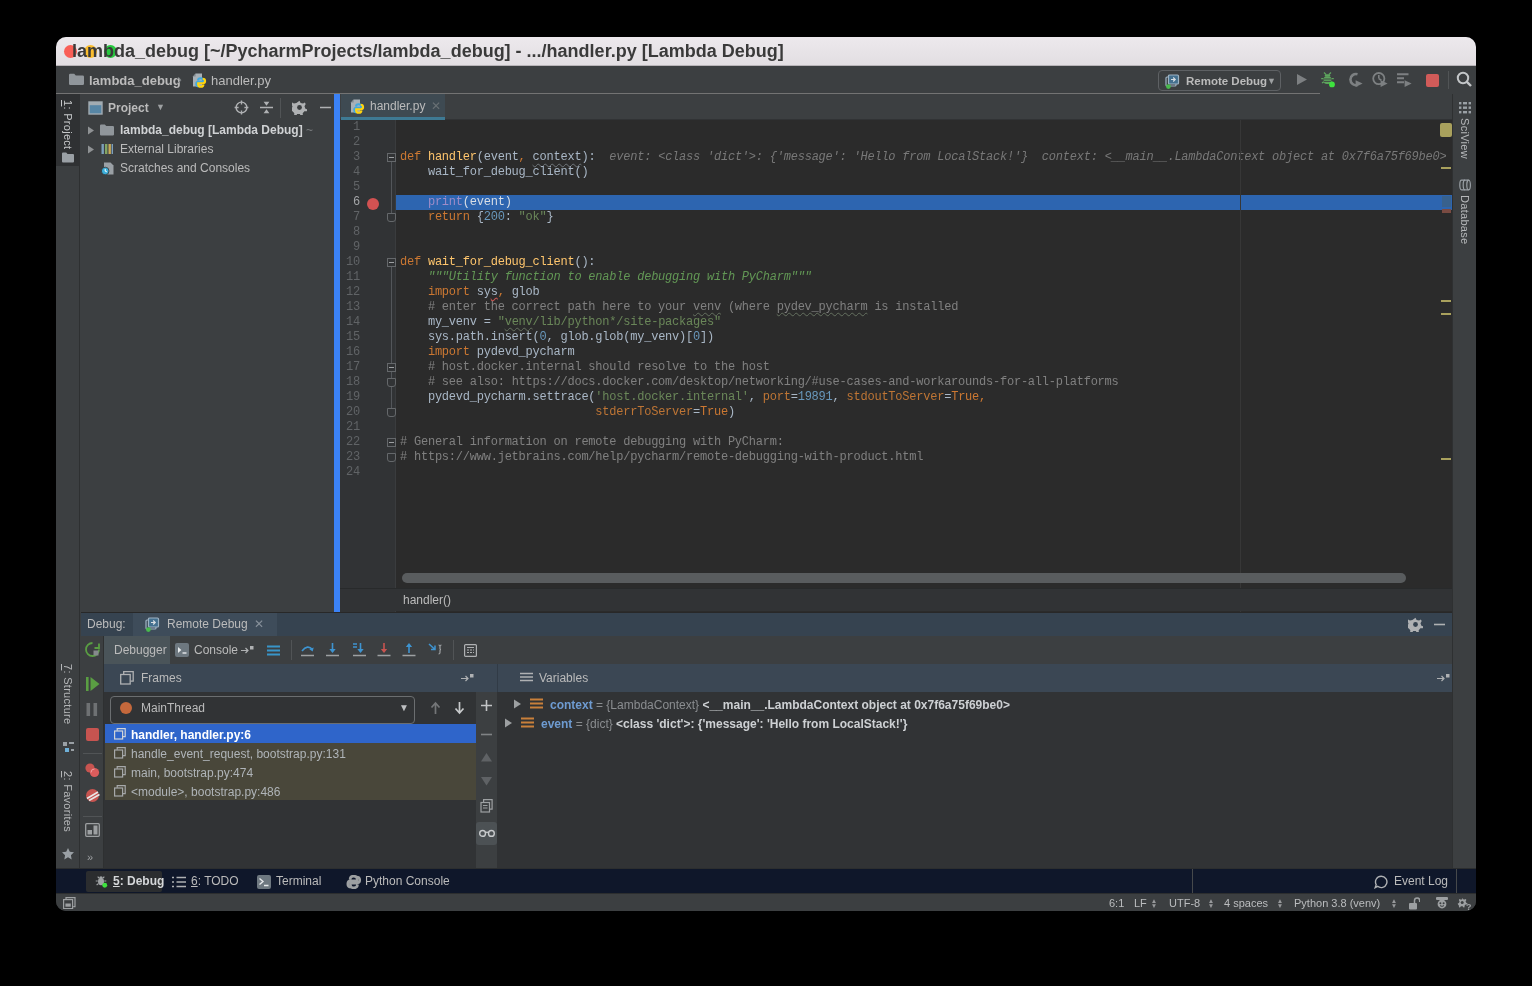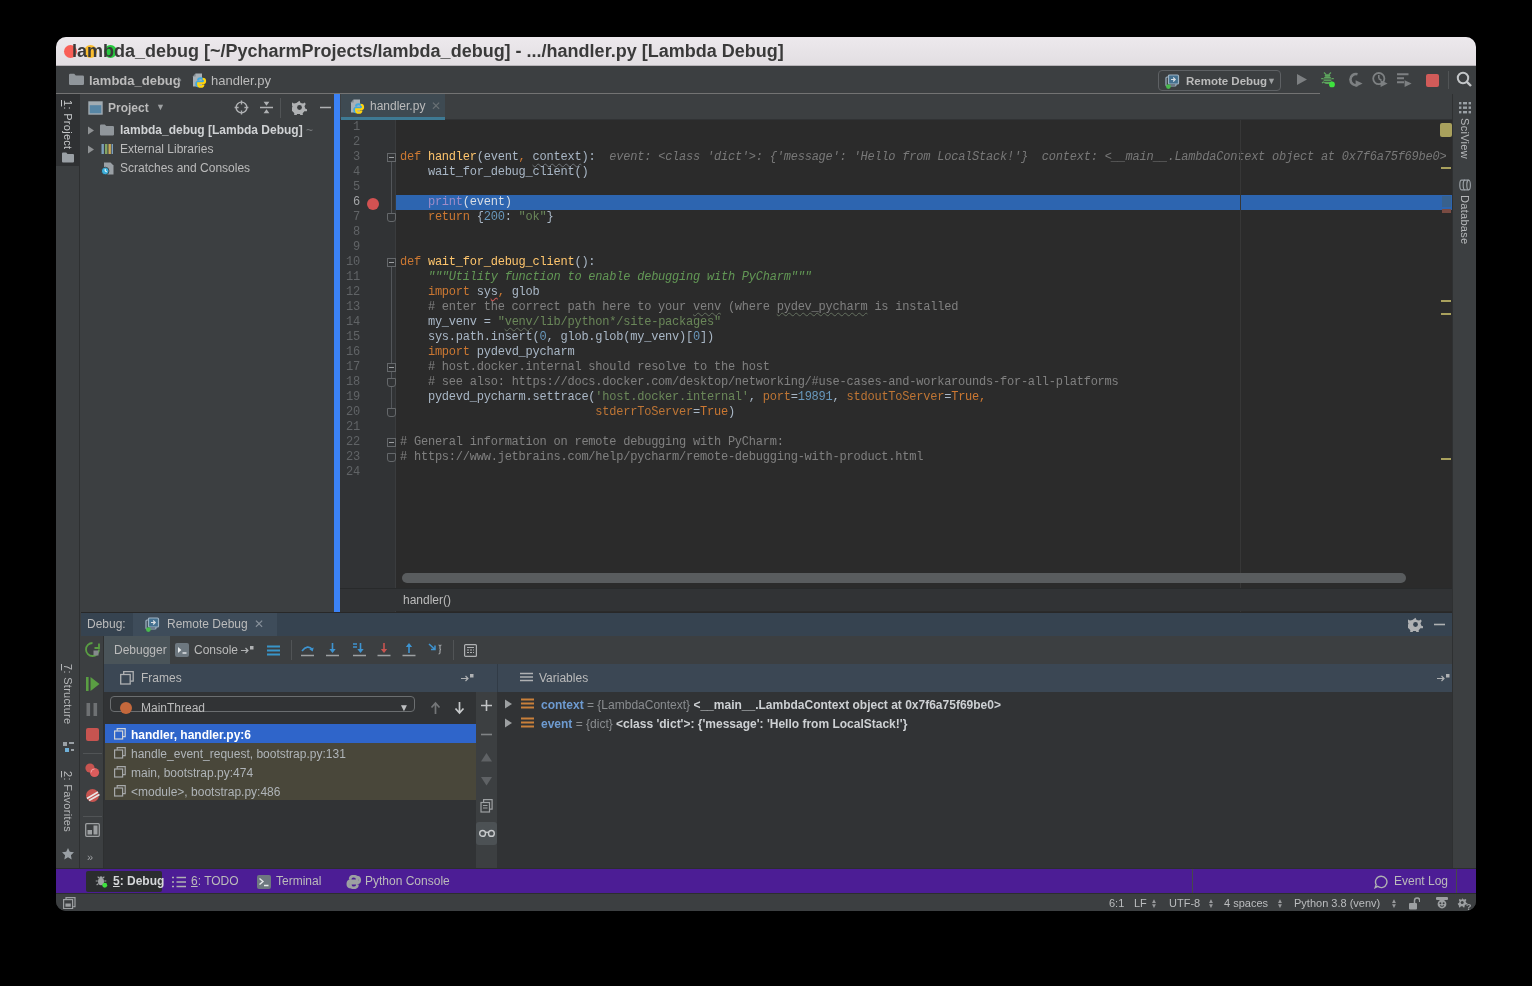--- a/index.html
+++ b/index.html
@@ -383,21 +383,21 @@
       </svg>
     <div class="a" style="left:2px;top:203px;width:19px;height:1px;background:#515456"></div>
     <svg class="a" style="left:4px;top:210px" width="15" height="14" viewBox="0 0 15 14">
         <rect x="0.7" y="0.7" width="13.6" height="12.6" rx="1" fill="none" stroke="#9DA0A2" stroke-width="1.3"></rect>
         <rect x="2.5" y="7" width="4.5" height="4.5" fill="#9DA0A2"></rect>
         <rect x="8.5" y="2.5" width="4" height="9" fill="#9DA0A2"></rect>
       </svg>
     <div class="a" style="left:6px;top:238px;color:#9DA0A2;font-size:11px;letter-spacing:1px">»</div>
 
     <div class="a" style="left:24px;top:79px;width:392px;height:177px;background:#313335">
-      <div class="a" style="left:5px;top:4px;width:305px;height:16px;border:1px solid #6B6E70;border-radius:4px">
+      <div class="a" style="left:5px;top:4px;width:305px;height:28px;border:1px solid #6B6E70;border-radius:4px">
         <div class="a" style="left:9px;top:5px;width:12px;height:12px;border-radius:50%;background:#C4683C"></div>
         <div class="a ui" style="left:30px;top:4px">MainThread</div>
         <div class="a" style="left:288px;top:5px;color:#BDBFC1;font-size:10px">▼</div>
       </div>
       <svg class="a" style="left:324px;top:9px" width="13" height="14" viewBox="0 0 13 14">
           <path d="M6.5 13 V3 M2.5 6.5 L6.5 2 l4 4.5" fill="none" stroke="#747678" stroke-width="1.7"></path>
         </svg>
       <svg class="a" style="left:348px;top:9px" width="13" height="14" viewBox="0 0 13 14">
           <path d="M6.5 1 v10 M2.5 7.5 L6.5 12 l4-4.5" fill="none" stroke="#C8CACC" stroke-width="1.7"></path>
         </svg>
@@ -453,42 +453,42 @@
       <svg class="a" style="left:3px;top:136px" width="16" height="10" viewBox="0 0 16 10">
           <g fill="none" stroke="#C8CACC" stroke-width="1.4">
             <circle cx="3.6" cy="5.4" r="2.9"></circle>
             <circle cx="12.4" cy="5.4" r="2.9"></circle>
             <path d="M6.5 4.6 q1.5-1 3 0"></path>
           </g>
         </svg>
     </div>
 
     <div class="a" style="left:416px;top:79px;width:955px;height:177px;background:#313335">
-      <div class="a row19" style="left:0;top:2px;width:955px">
+      <div class="a row19" style="left:9px;top:2px;width:955px">
         <svg class="a" style="left:7px;top:5px" width="9" height="10" viewBox="0 0 9 10">
             <path d="M1 0.5 L8 5 L1 9.5 Z" fill="#9DA0A2"></path>
           </svg>
         <svg class="a" style="left:24px;top:4px" width="13" height="12" viewBox="0 0 13 12">
             <path d="M0 1.5 h13 M0 5.5 h13 M0 9.5 h13" stroke="#C9803B" stroke-width="2.2"></path>
           </svg>
         <div class="a" style="left:44px;top:2px;font-size:12px;color:#6E9BD1"><b style="color:#6E9BD1">context</b><span style="color:#8A8D90;font-weight:normal"> = {LambdaContext} </span><span style="color:#CDD0D3;font-weight:bold">&lt;__main__.LambdaContext object at 0x7f6a75f69be0&gt;</span></div>
       </div>
       <div class="a row19" style="left:0;top:21px;width:955px">
         <svg class="a" style="left:7px;top:5px" width="9" height="10" viewBox="0 0 9 10">
             <path d="M1 0.5 L8 5 L1 9.5 Z" fill="#9DA0A2"></path>
           </svg>
         <svg class="a" style="left:24px;top:4px" width="13" height="12" viewBox="0 0 13 12">
             <path d="M0 1.5 h13 M0 5.5 h13 M0 9.5 h13" stroke="#C9803B" stroke-width="2.2"></path>
           </svg>
         <div class="a" style="left:44px;top:2px;font-size:12px"><b style="color:#6E9BD1">event</b><span style="color:#8A8D90"> = {dict} </span><span style="color:#CDD0D3;font-weight:bold">&lt;class 'dict'&gt;: {'message': 'Hello from LocalStack!'}</span></div>
       </div>
     </div>
   </div>
 
-  <div id="bottombar" class="a" style="left:0;top:831px;width:1420px;height:25px;background:#4c1d95;border-top:1px solid #2C2E2F">
+  <div id="bottombar" class="a" style="left:0;top:831px;width:1420px;height:25px;background:#0f172a;border-top:1px solid #2C2E2F">
     <div class="a" style="left:30px;top:2px;width:76px;height:21px;background:#2B2D2F;border-radius:2px"></div>
     <svg class="a" style="left:38px;top:5px" width="14" height="14" viewBox="0 0 16 16">
         <g stroke="#A0A3A5" stroke-width="1.3" fill="none">
           <path d="M4.2 3 l1.6 1.8 M11.8 3 l-1.6 1.8 M2 8 h2.3 M14 8 h-2.3 M3 12.6 l2-1.6 M13 12.6 l-2-1.6"></path>
         </g>
         <ellipse cx="8" cy="8.6" rx="3.4" ry="4.3" fill="#A0A3A5"></ellipse>
         <path d="M8 2.7 a2 2 0 0 1 2 2 l-4 0 a2 2 0 0 1 2-2" fill="#A0A3A5"></path>
         <circle cx="12.3" cy="12.8" r="2.8" fill="#3EE23E"></circle>
       </svg>
     <div class="a" style="left:57px;top:5px;font-size:12px;font-weight:bold;color:#D5D7D9"><u>5</u>: Debug</div>

